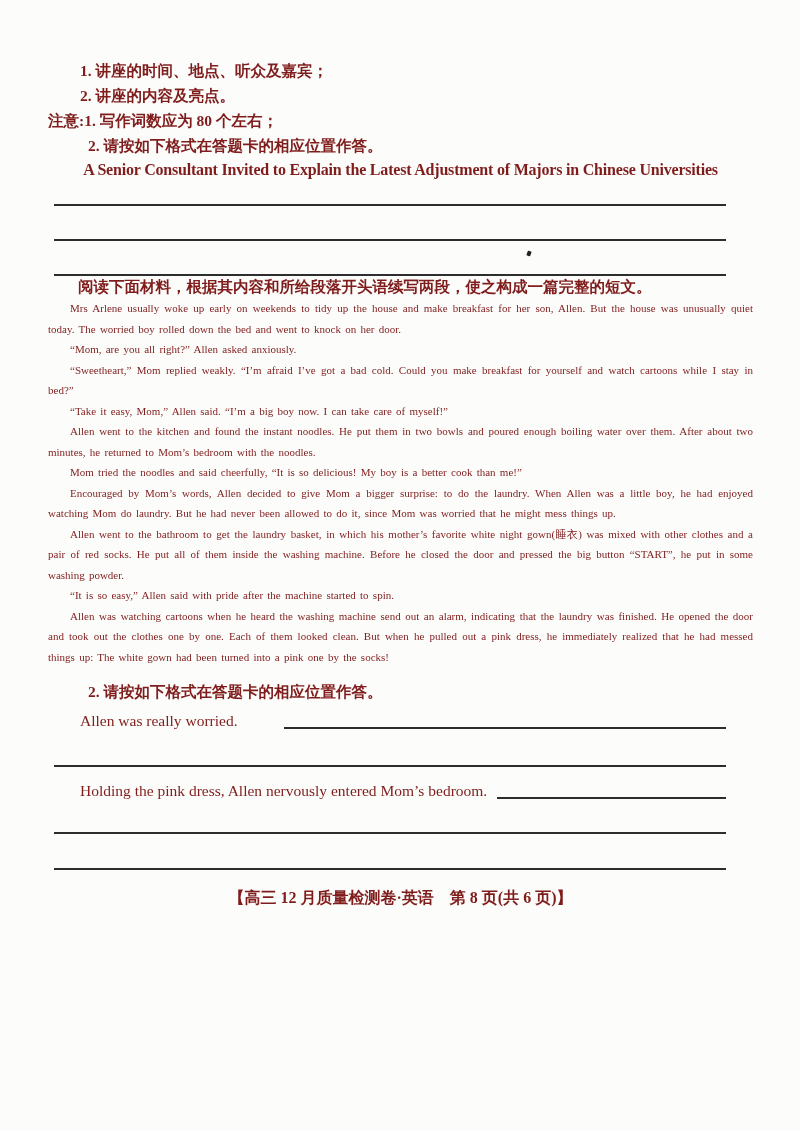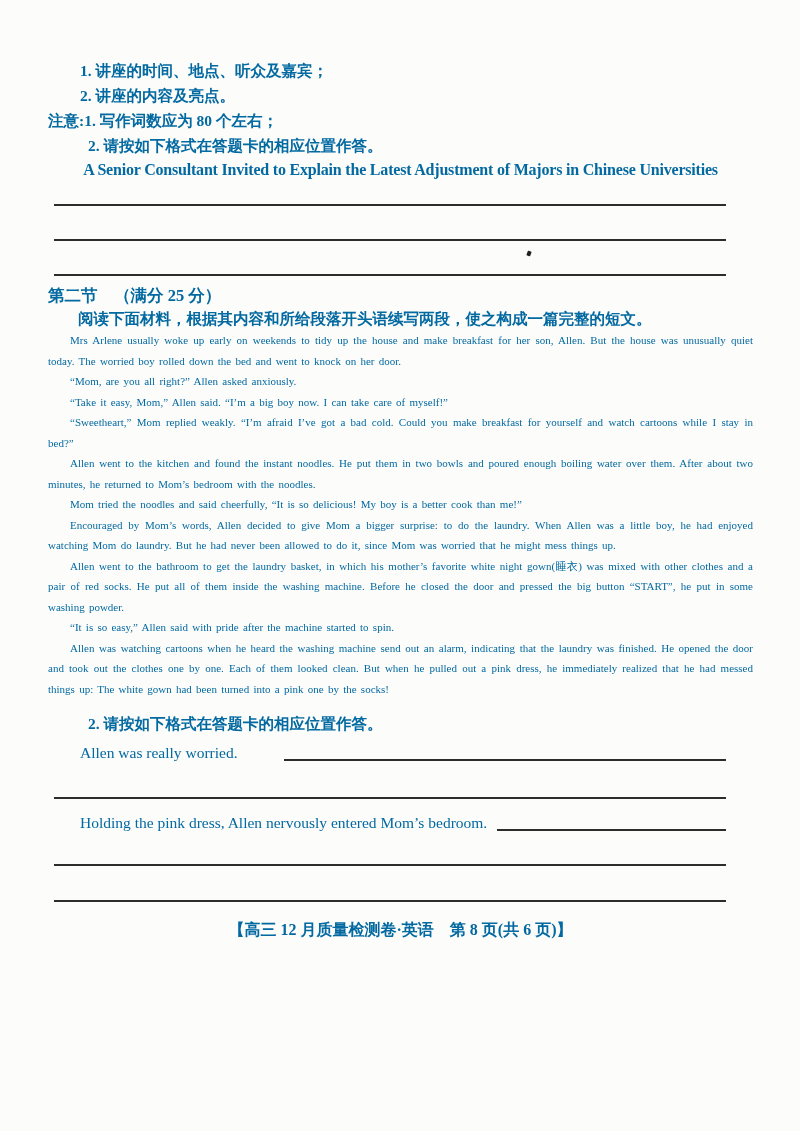--- a/index.html
+++ b/index.html
@@ -1,18 +1,18 @@
 <!DOCTYPE html>
 <html><head>
 <meta charset="utf-8">
 <style>
   html,body{margin:0;padding:0;background:#e8e8e6;}
   .page{
     position:relative;width:800px;height:1131px;margin:0 auto;
-    background:#fcfcfa;color:#0369a1;
+    background:#fcfcfa;color:#7f1d1d;
     font-family:"Liberation Serif","DejaVu Serif",serif;
     overflow:hidden;box-sizing:border-box;
   }
   .content{padding:58px 47px 0 48px;box-sizing:border-box;}
   .cn{font-size:15.5px;line-height:25px;font-weight:700;}
   .pt{padding-left:32px;}
   .note2{padding-left:40px;}
   .essay-title{
     margin:0;font-size:16px;font-weight:700;line-height:24px;
     text-align:center;white-space:nowrap;letter-spacing:-0.2px;
@@ -54,28 +54,27 @@
     <div class="cn pt">2. 讲座的内容及亮点。</div>
     <div class="cn">注意:1. 写作词数应为 80 个左右；</div>
     <div class="cn note2">2. 请按如下格式在答题卡的相应位置作答。</div>
 
     <h1 class="essay-title">A Senior Consultant Invited to Explain the Latest Adjustment of Majors in Chinese Universities</h1>
 
     <div class="rule r1"></div>
     <div class="rule r2"></div>
     <div class="rule r3"></div>
 
-    <div class="sec-head">第二节　（满分 25 分）</div>
     <div class="sec-inst">阅读下面材料，根据其内容和所给段落开头语续写两段，使之构成一篇完整的短文。</div>
 
     <div class="story">
       <p class="para">Mrs Arlene usually woke up early on weekends to tidy up the house and make breakfast for her son, Allen. But the house was unusually quiet today. The worried boy rolled down the bed and went to knock on her door.</p>
       <p class="para">“Mom, are you all right?” Allen asked anxiously.</p>
+      <p class="para">“Sweetheart,” Mom replied weakly. “I’m afraid I’ve got a bad cold. Could you make breakfast for yourself and watch cartoons while I stay in bed?”</p>
       <p class="para">“Take it easy, Mom,” Allen said. “I’m a big boy now. I can take care of myself!”</p>
-      <p class="para">“Sweetheart,” Mom replied weakly. “I’m afraid I’ve got a bad cold. Could you make breakfast for yourself and watch cartoons while I stay in bed?”</p>
       <p class="para">Allen went to the kitchen and found the instant noodles. He put them in two bowls and poured enough boiling water over them. After about two minutes, he returned to Mom’s bedroom with the noodles.</p>
       <p class="para">Mom tried the noodles and said cheerfully, “It is so delicious! My boy is a better cook than me!”</p>
       <p class="para">Encouraged by Mom’s words, Allen decided to give Mom a bigger surprise: to do the laundry. When Allen was a little boy, he had enjoyed watching Mom do laundry. But he had never been allowed to do it, since Mom was worried that he might mess things up.</p>
       <p class="para">Allen went to the bathroom to get the laundry basket, in which his mother’s favorite white night gown(睡衣) was mixed with other clothes and a pair of red socks. He put all of them inside the washing machine. Before he closed the door and pressed the big button “START”, he put in some washing powder.</p>
       <p class="para">“It is so easy,” Allen said with pride after the machine started to spin.</p>
       <p class="para">Allen was watching cartoons when he heard the washing machine send out an alarm, indicating that the laundry was finished. He opened the door and took out the clothes one by one. Each of them looked clean. But when he pulled out a pink dress, he immediately realized that he had messed things up: The white gown had been turned into a pink one by the socks!</p>
     </div>
 
     <div class="notice2">
       <div class="cn2 note2">2. 请按如下格式在答题卡的相应位置作答。</div>

